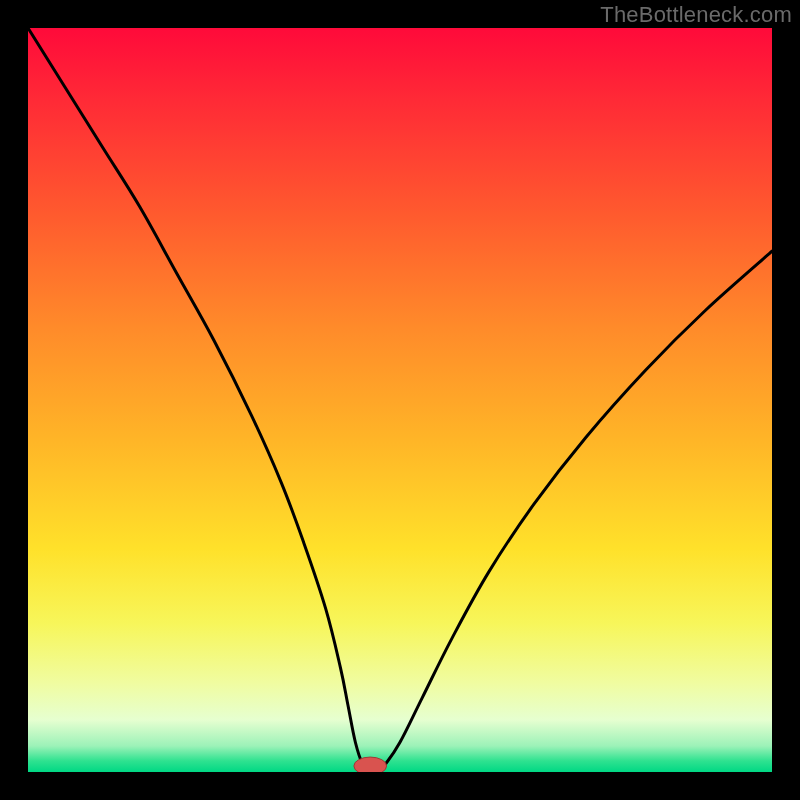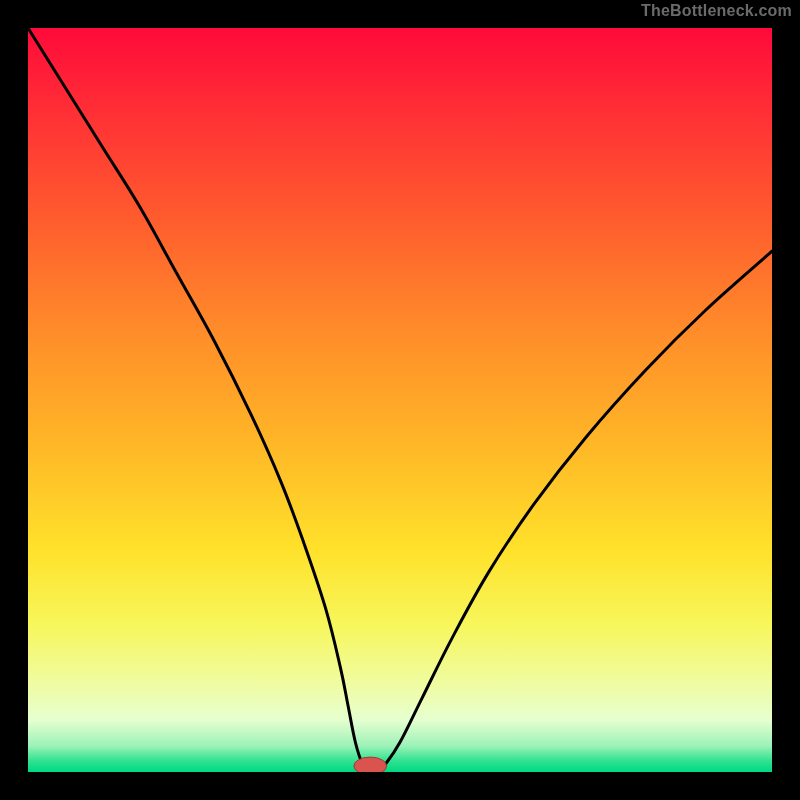--- a/index.html
+++ b/index.html
@@ -17,22 +17,22 @@
     top: 0;
     width: 800px;
     height: 800px;
     background: #000;
   }
   .watermark {
     position: absolute;
     top: 2px;
     right: 8px;
     color: #6a6a6a;
-    font-size: 16px;
-    font-weight: 700;
+    font-size: 22px;
+    font-weight: 400;
     letter-spacing: 0.2px;
   }
   .plot-area {
     position: absolute;
     left: 28px;
     top: 28px;
     width: 744px;
     height: 744px;
   }
   svg { display: block; }

